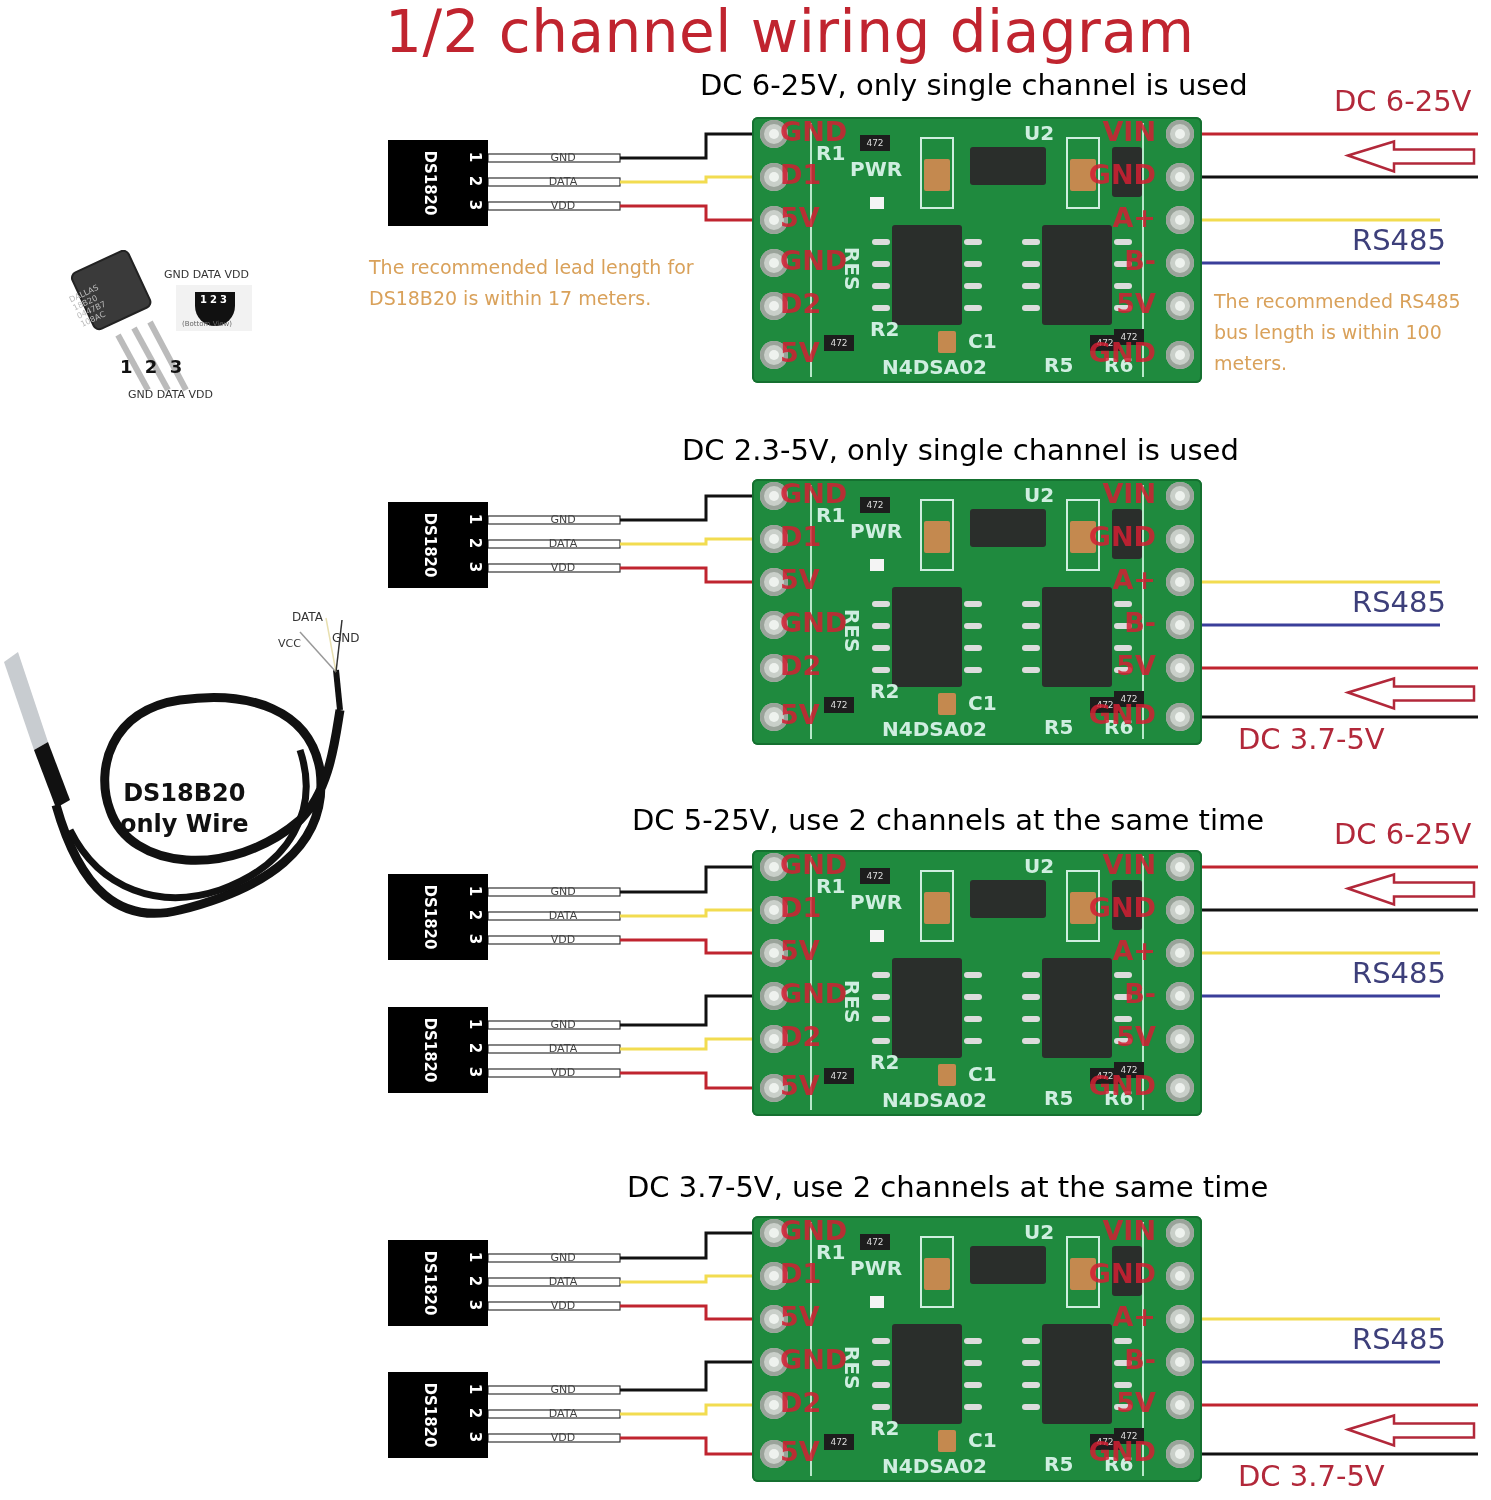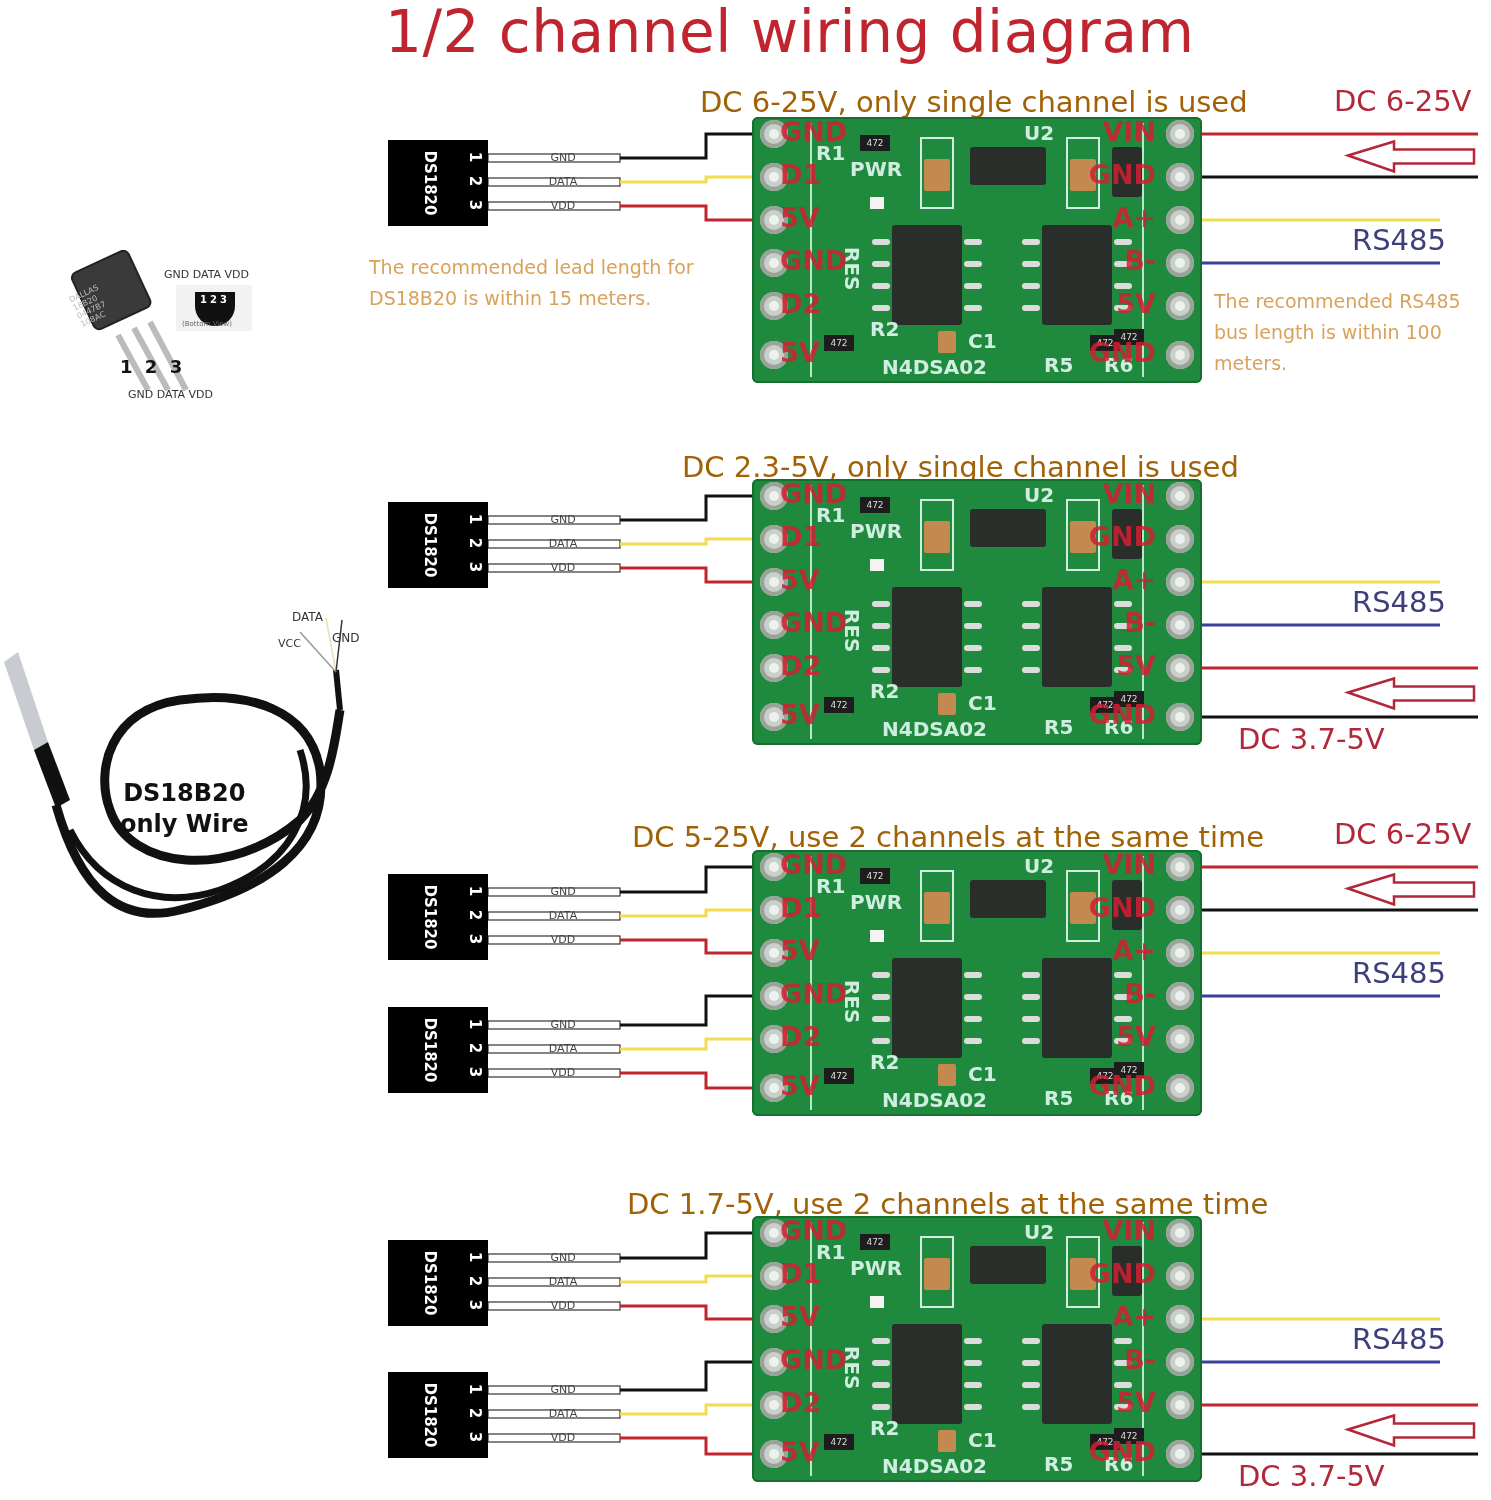--- a/index.html
+++ b/index.html
@@ -1,19 +1,19 @@
 <!DOCTYPE html>
 <html><head>
 <meta charset="utf-8">
 <style>
   html,body{margin:0;padding:0;background:#fff;}
   body{width:1491px;height:1500px;position:relative;overflow:hidden;font-family:"DejaVu Sans",sans-serif;}
   .abs{position:absolute;}
   .title{left:385px;top:-2px;font-size:58px;color:#c0242f;white-space:nowrap;letter-spacing:0.5px;font-family:"DejaVu Sans",sans-serif;}
-  .section-title{font-size:29px;color:#a16207;white-space:nowrap;margin-top:17px;}
+  .section-title{font-size:29px;color:#000000;white-space:nowrap;}
   .note{font-size:19px;color:#d9a15a;line-height:31px;}
   .power-label{font-size:29px;color:#b2283a;white-space:nowrap;}
   .rs-label{font-size:29px;color:#3d3f7a;white-space:nowrap;}
   svg{position:absolute;left:0;top:0;}
   .sensor-chip{position:absolute;background:#000;width:100px;height:86px;}
   .pin-num{position:absolute;color:#fff;font-weight:bold;font-size:15px;transform:rotate(90deg);}
   .lead-label{position:absolute;font-size:11px;color:#444;width:90px;text-align:center;}
   .pcb{position:absolute;width:450px;height:266px;background:#1f8a3e;border-radius:6px;box-shadow:inset 0 0 0 2px #157030;}
   .pcb .rail{position:absolute;top:6px;bottom:6px;width:2px;background:#dfe;opacity:.8;}
   .pad{position:absolute;width:28px;height:28px;border-radius:50%;background:#c9cfc9;box-shadow:inset 0 0 0 4px #9aa39a;}
@@ -240,21 +240,21 @@
       <div style="position: absolute; left: 2px; top: 34px; width: 80px; text-align: center; color: rgb(255, 255, 255); font-weight: bold; font-size: 15px; transform: rotate(90deg);">DS1820</div>
       <div class="pin-num" style="left: 82px; top: 8px;">1</div>
       <div class="pin-num" style="left: 82px; top: 32px;">2</div>
       <div class="pin-num" style="left: 82px; top: 56px;">3</div>
     </div>
     <div class="lead-label" style="left: 518px; top: 151px; width: 90px; text-align: center;">GND</div>
     <div class="lead-label" style="left: 518px; top: 175px; width: 90px; text-align: center;">DATA</div>
     <div class="lead-label" style="left: 518px; top: 199px; width: 90px; text-align: center;">VDD</div>
     <div class="abs rs-label" style="left: 1352px; top: 223px;">RS485</div>
     <div class="abs power-label" style="top: 84px; left: 1334px;">DC 6-25V</div>
-    <div class="abs note" style="left: 369px; top: 252px; width: 375px;">The recommended lead length for DS18B20 is within 15 meters.</div>
+    <div class="abs note" style="left: 369px; top: 252px; width: 375px;">The recommended lead length for DS18B20 is within 17 meters.</div>
     <div class="abs note" style="left: 1214px; top: 286px; width: 280px;">The recommended RS485 bus length is within 100 meters.</div>
     <div class="abs section-title" style="left: 682px; top: 433px;">DC 2.3-5V, only single channel is used</div>
     <div class="pcb" style="left: 752px; top: 479px;">
       <div class="rail" style="left: 58px;"></div>
       <div class="rail" style="right: 58px;"></div>
       <div class="ic" style="left: 140px; top: 108px; width: 70px; height: 100px;"></div>
       <div class="icleg" style="left: 120px; top: 122px;"></div>
       <div class="icleg" style="left: 212px; top: 122px;"></div>
       <div class="icleg" style="left: 120px; top: 144px;"></div>
       <div class="icleg" style="left: 212px; top: 144px;"></div>
@@ -457,21 +457,21 @@
       <div style="position: absolute; left: 2px; top: 34px; width: 80px; text-align: center; color: rgb(255, 255, 255); font-weight: bold; font-size: 15px; transform: rotate(90deg);">DS1820</div>
       <div class="pin-num" style="left: 82px; top: 8px;">1</div>
       <div class="pin-num" style="left: 82px; top: 32px;">2</div>
       <div class="pin-num" style="left: 82px; top: 56px;">3</div>
     </div>
     <div class="lead-label" style="left: 518px; top: 1018px; width: 90px; text-align: center;">GND</div>
     <div class="lead-label" style="left: 518px; top: 1042px; width: 90px; text-align: center;">DATA</div>
     <div class="lead-label" style="left: 518px; top: 1066px; width: 90px; text-align: center;">VDD</div>
     <div class="abs rs-label" style="left: 1352px; top: 956px;">RS485</div>
     <div class="abs power-label" style="top: 817px; left: 1334px;">DC 6-25V</div>
-    <div class="abs section-title" style="left: 627px; top: 1170px;">DC 1.7-5V, use 2 channels at the same time</div>
+    <div class="abs section-title" style="left: 627px; top: 1170px;">DC 3.7-5V, use 2 channels at the same time</div>
     <div class="pcb" style="left: 752px; top: 1216px;">
       <div class="rail" style="left: 58px;"></div>
       <div class="rail" style="right: 58px;"></div>
       <div class="ic" style="left: 140px; top: 108px; width: 70px; height: 100px;"></div>
       <div class="icleg" style="left: 120px; top: 122px;"></div>
       <div class="icleg" style="left: 212px; top: 122px;"></div>
       <div class="icleg" style="left: 120px; top: 144px;"></div>
       <div class="icleg" style="left: 212px; top: 144px;"></div>
       <div class="icleg" style="left: 120px; top: 166px;"></div>
       <div class="icleg" style="left: 212px; top: 166px;"></div>

